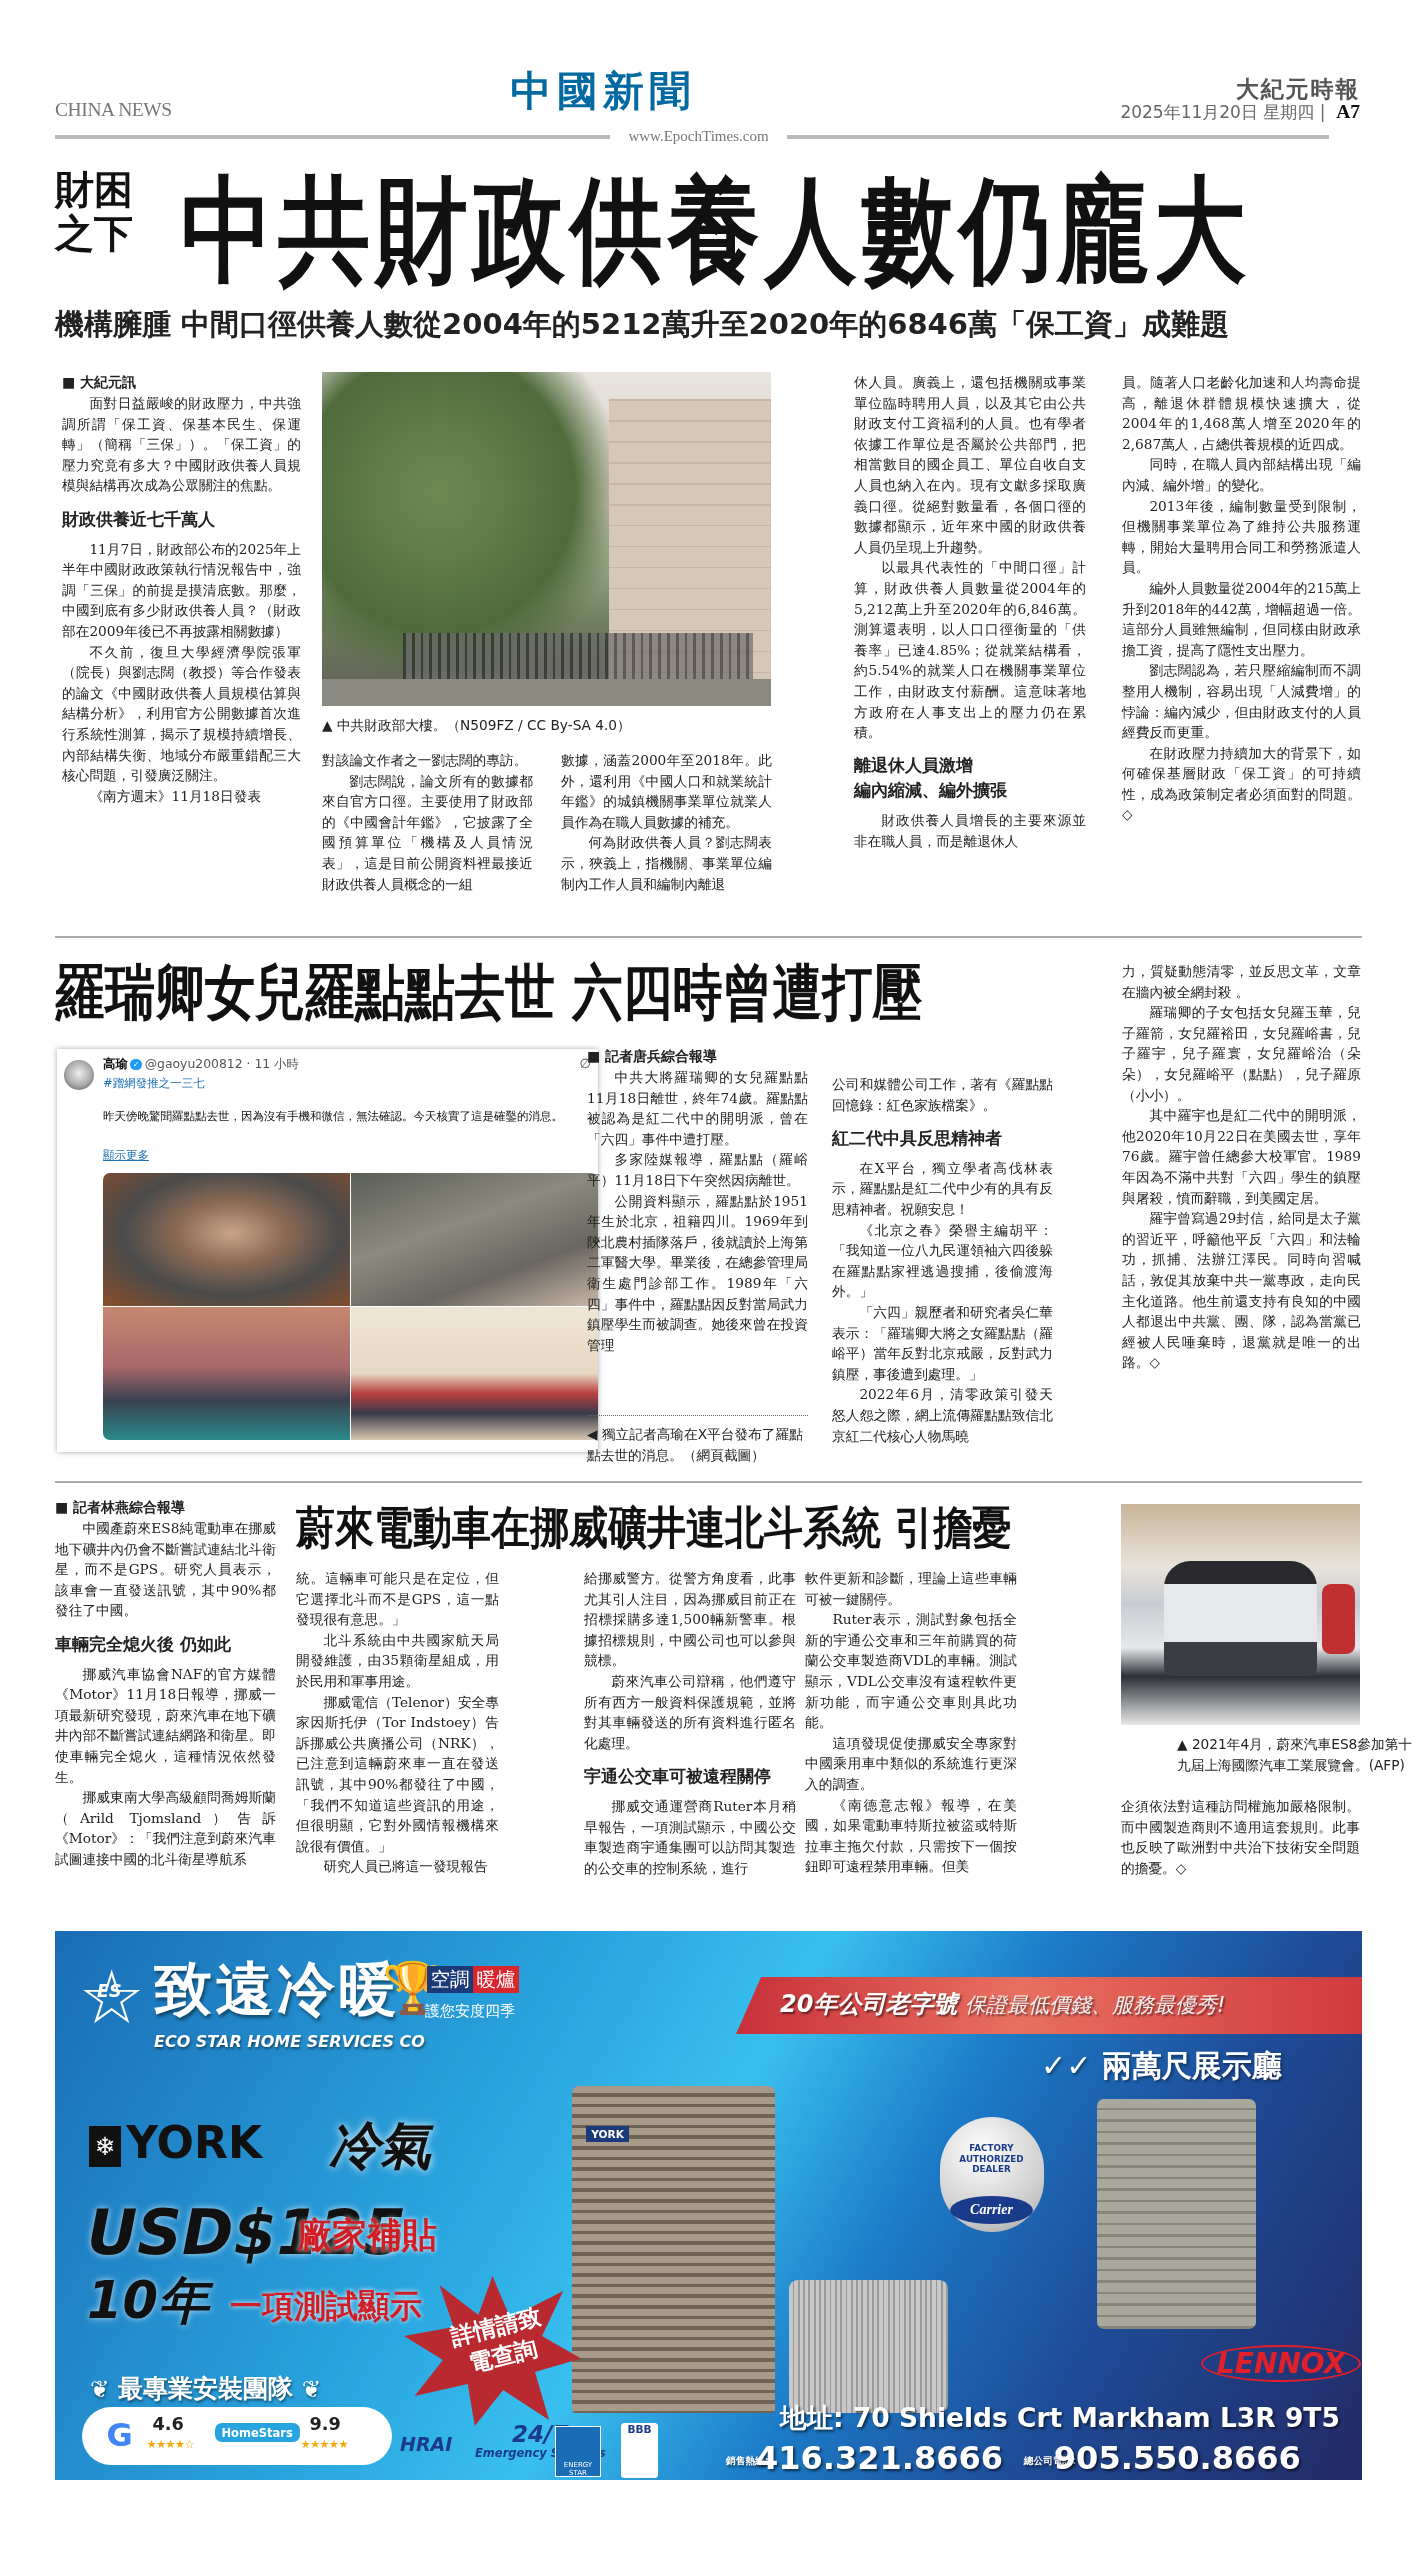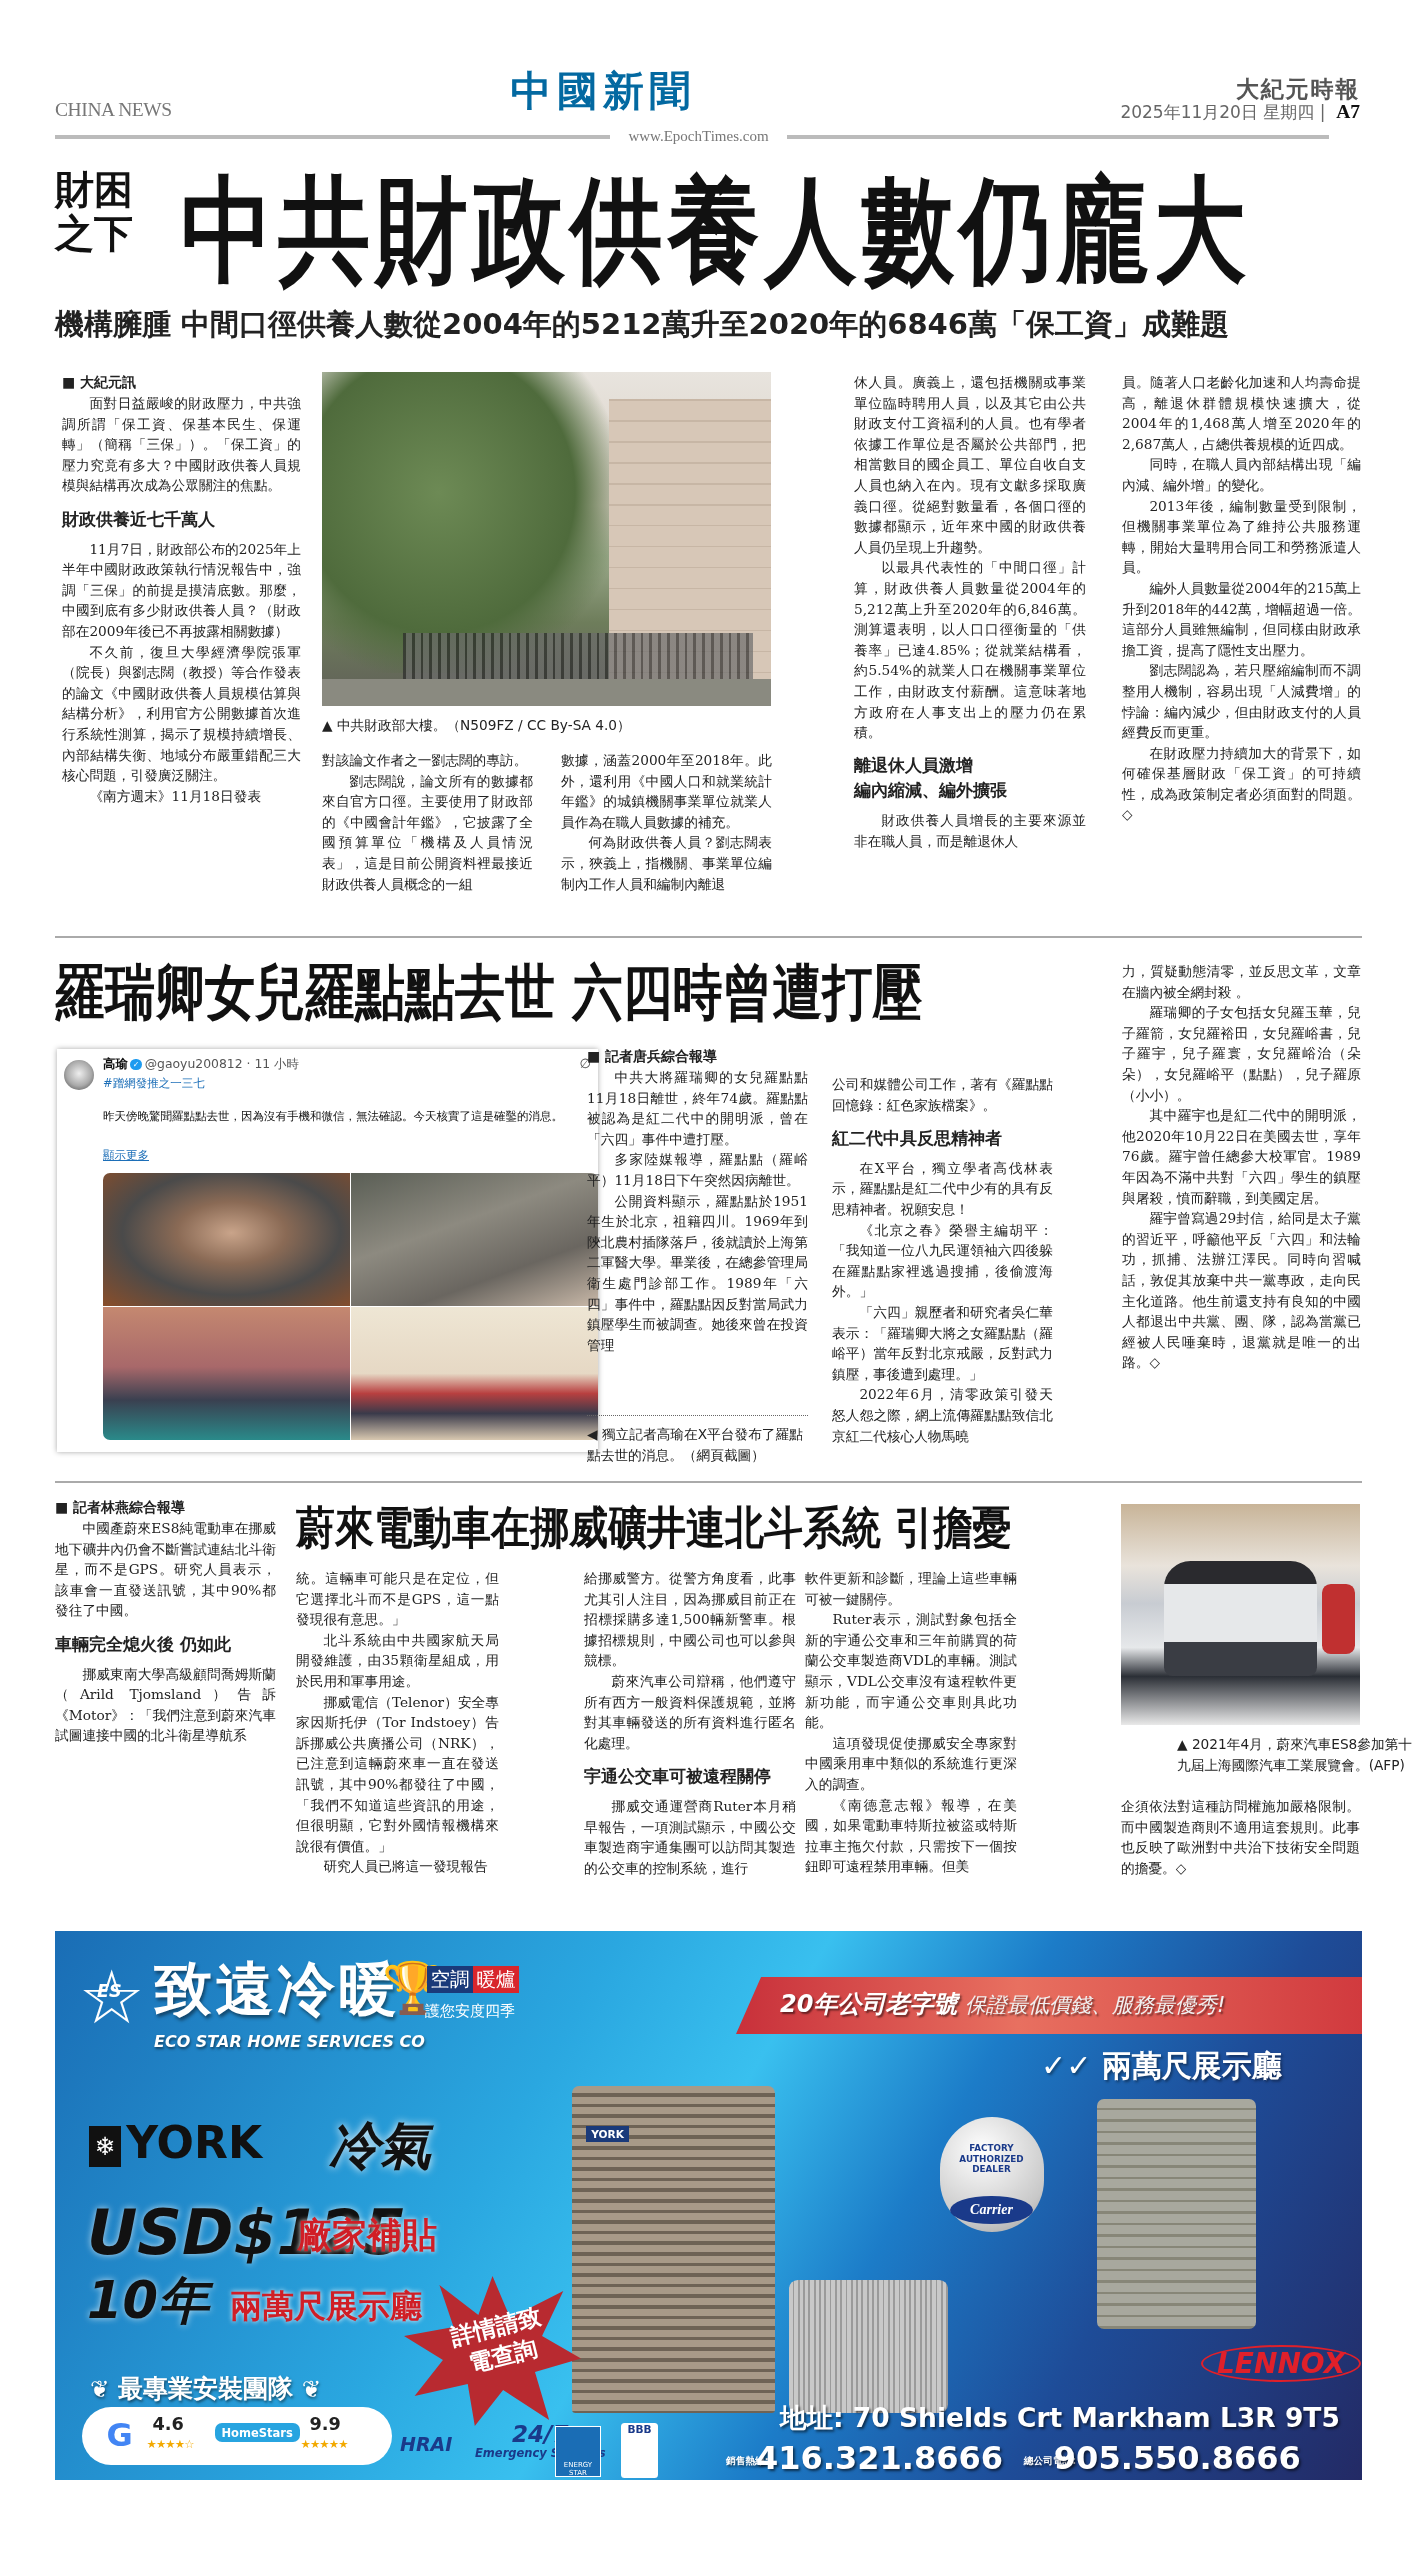--- a/index.html
+++ b/index.html
@@ -210,20 +210,21 @@
   <p>其中羅宇也是紅二代中的開明派，他2020年10月22日在美國去世，享年76歲。羅宇曾任總參大校軍官。1989年因為不滿中共對「六四」學生的鎮壓與屠殺，憤而辭職，到美國定居。</p>
   <p>羅宇曾寫過29封信，給同是太子黨的習近平，呼籲他平反「六四」和法輪功，抓捕、法辦江澤民。同時向習喊話，敦促其放棄中共一黨專政，走向民主化道路。他生前還支持有良知的中國人都退出中共黨、團、隊，認為當黨已經被人民唾棄時，退黨就是唯一的出路。◇</p>
 </div>
 
 <div class="abs rule" style="left:55px; top:1481px; width:1307px;"></div>
 
 <div class="abs col" style="left:55px; top:1497px; width:221px;">
   <p class="byline">■ 記者林燕綜合報導</p>
   <p>中國產蔚來ES8純電動車在挪威地下礦井內仍會不斷嘗試連結北斗衛星，而不是GPS。研究人員表示，該車會一直發送訊號，其中90%都發往了中國。</p>
   <p class="section-head">車輛完全熄火後 仍如此</p>
+  <p>挪威汽車協會NAF的官方媒體《Motor》11月18日報導，挪威一項最新研究發現，蔚來汽車在地下礦井內部不斷嘗試連結網路和衛星。即使車輛完全熄火，這種情況依然發生。</p>
   <p>挪威東南大學高級顧問喬姆斯蘭（Arild Tjomsland）告訴《Motor》：「我們注意到蔚來汽車試圖連接中國的北斗衛星導航系</p>
 </div>
 
 <div class="abs" style="left:296px; top:1497px; font-family:'DejaVu Sans',sans-serif; font-weight:bold; font-size:39px; line-height:53px; color:#111; white-space:nowrap; transform:scaleY(1.15); transform-origin:top left;">蔚來電動車在挪威礦井連北斗系統 引擔憂</div>
 
 <div class="abs col" style="left:296px; top:1568px; width:203px;">
   <p class="nob">統。這輛車可能只是在定位，但它選擇北斗而不是GPS，這一點發現很有意思。」</p>
   <p>北斗系統由中共國家航天局開發維護，由35顆衛星組成，用於民用和軍事用途。</p>
   <p>挪威電信（Telenor）安全專家因斯托伊（Tor Indstoey）告訴挪威公共廣播公司（NRK），已注意到這輛蔚來車一直在發送訊號，其中90%都發往了中國，「我們不知道這些資訊的用途，但很明顯，它對外國情報機構來說很有價值。」</p>
   <p>研究人員已將這一發現報告</p>
@@ -270,21 +271,21 @@
   <div class="seal-carrier">Carrier</div>
   <div class="unit-carrier"></div>
   <div class="unit-lennox"></div>
   <div class="lennox">LENNOX</div>
 
   <div class="york-logo"><span class="flake">❄</span><span>YORK</span></div>
   <div class="york-cn">冷氣</div>
   <div class="price">USD$125</div>
   <div class="price-cn">廠家補貼</div>
   <div class="years">10年</div>
-  <div class="years-cn">兩萬尺展示廳</div>
+  <div class="years-cn">一項測試顯示</div>
   <div class="burst"></div>
   <div class="burst-txt">詳情請致電查詢</div>
 
   <div class="team"><span class="leaf">❦</span> <span>最專業安裝團隊</span> <span class="leaf">❦</span></div>
   <div class="ratings">
     <div class="g">G</div>
     <div class="r1">4.6</div>
     <div class="s1">★★★★☆</div>
     <div class="hs">HomeStars</div>
     <div class="r2">9.9</div>

